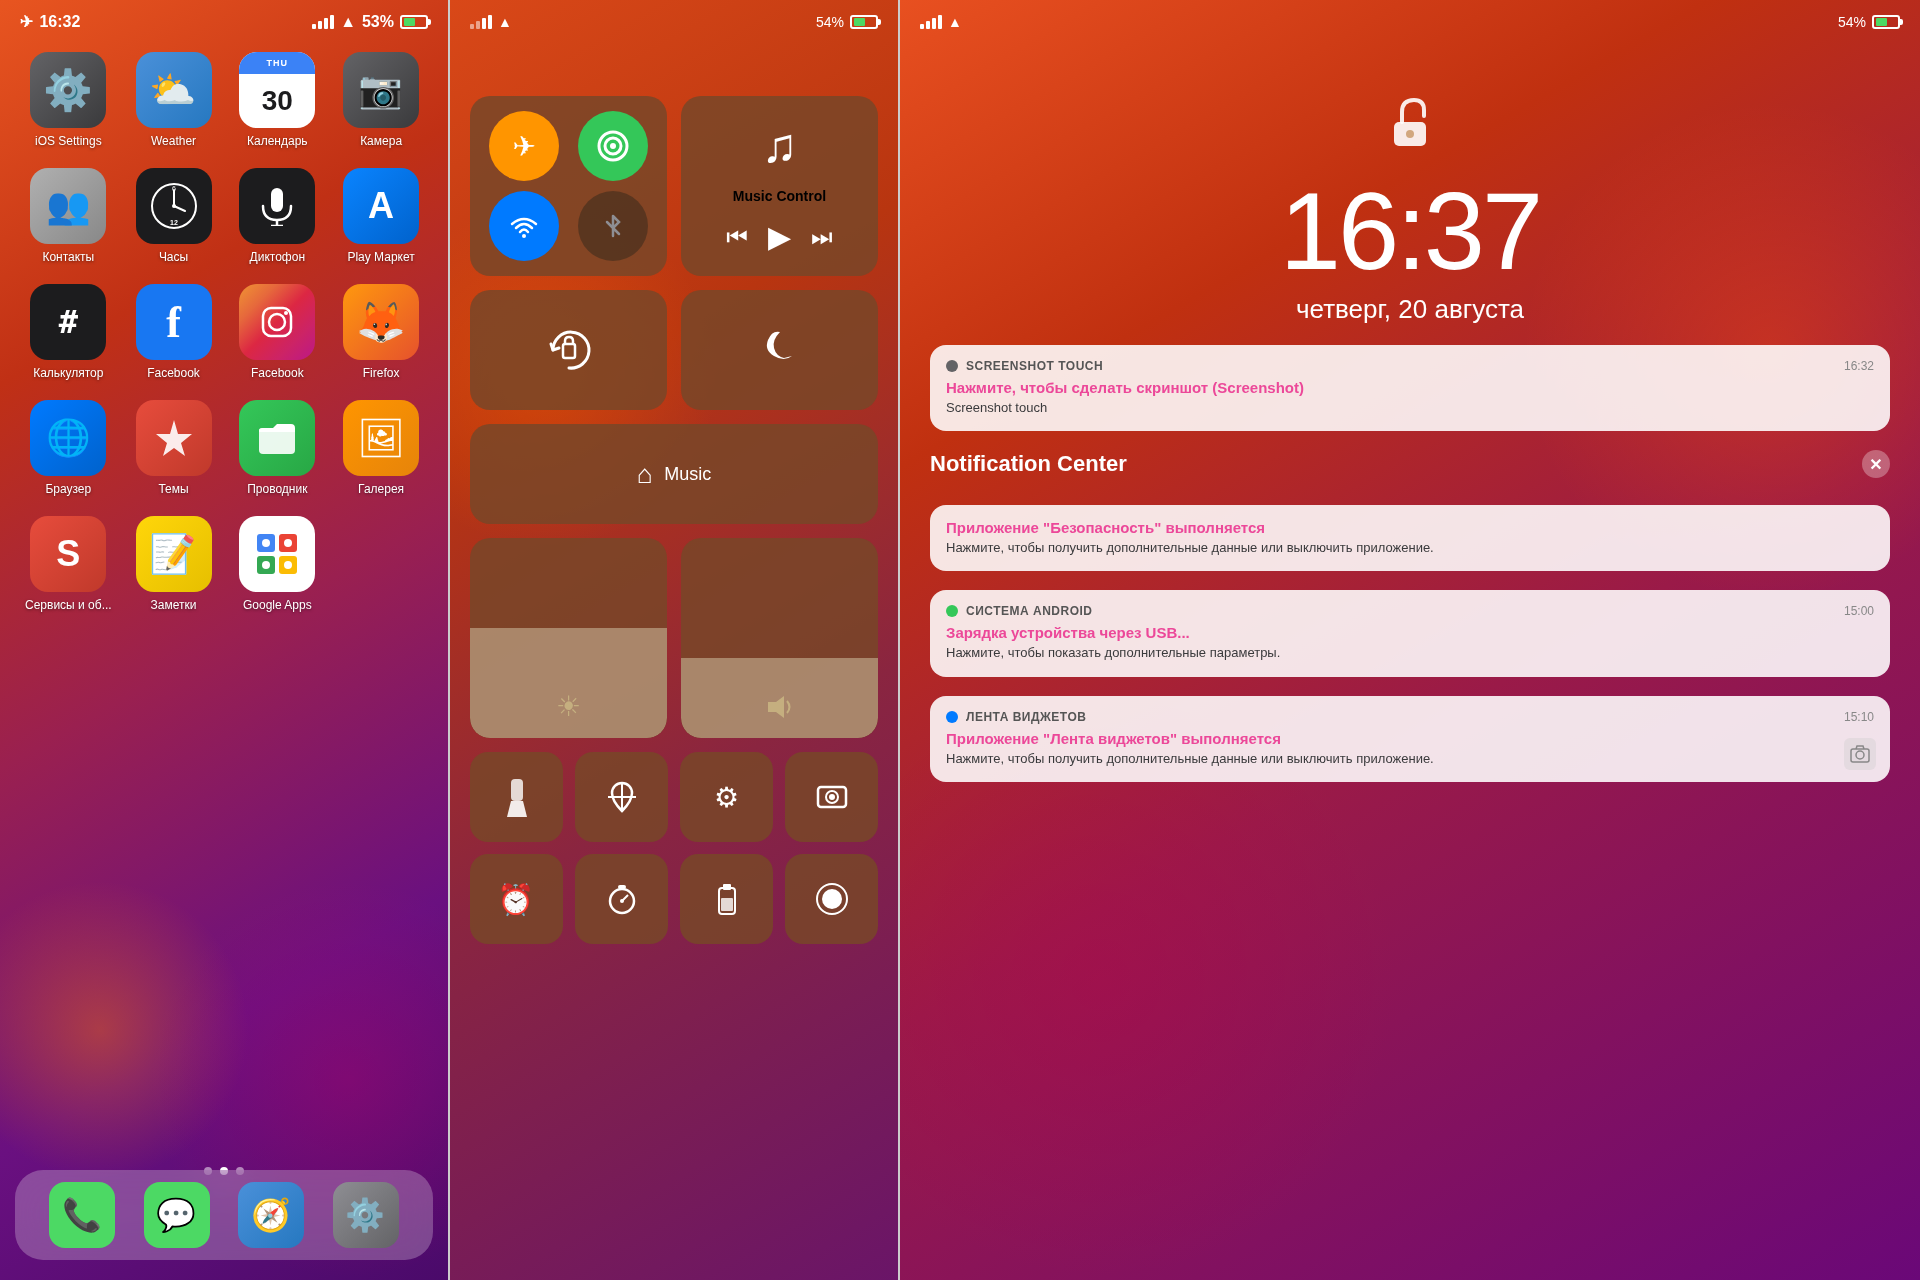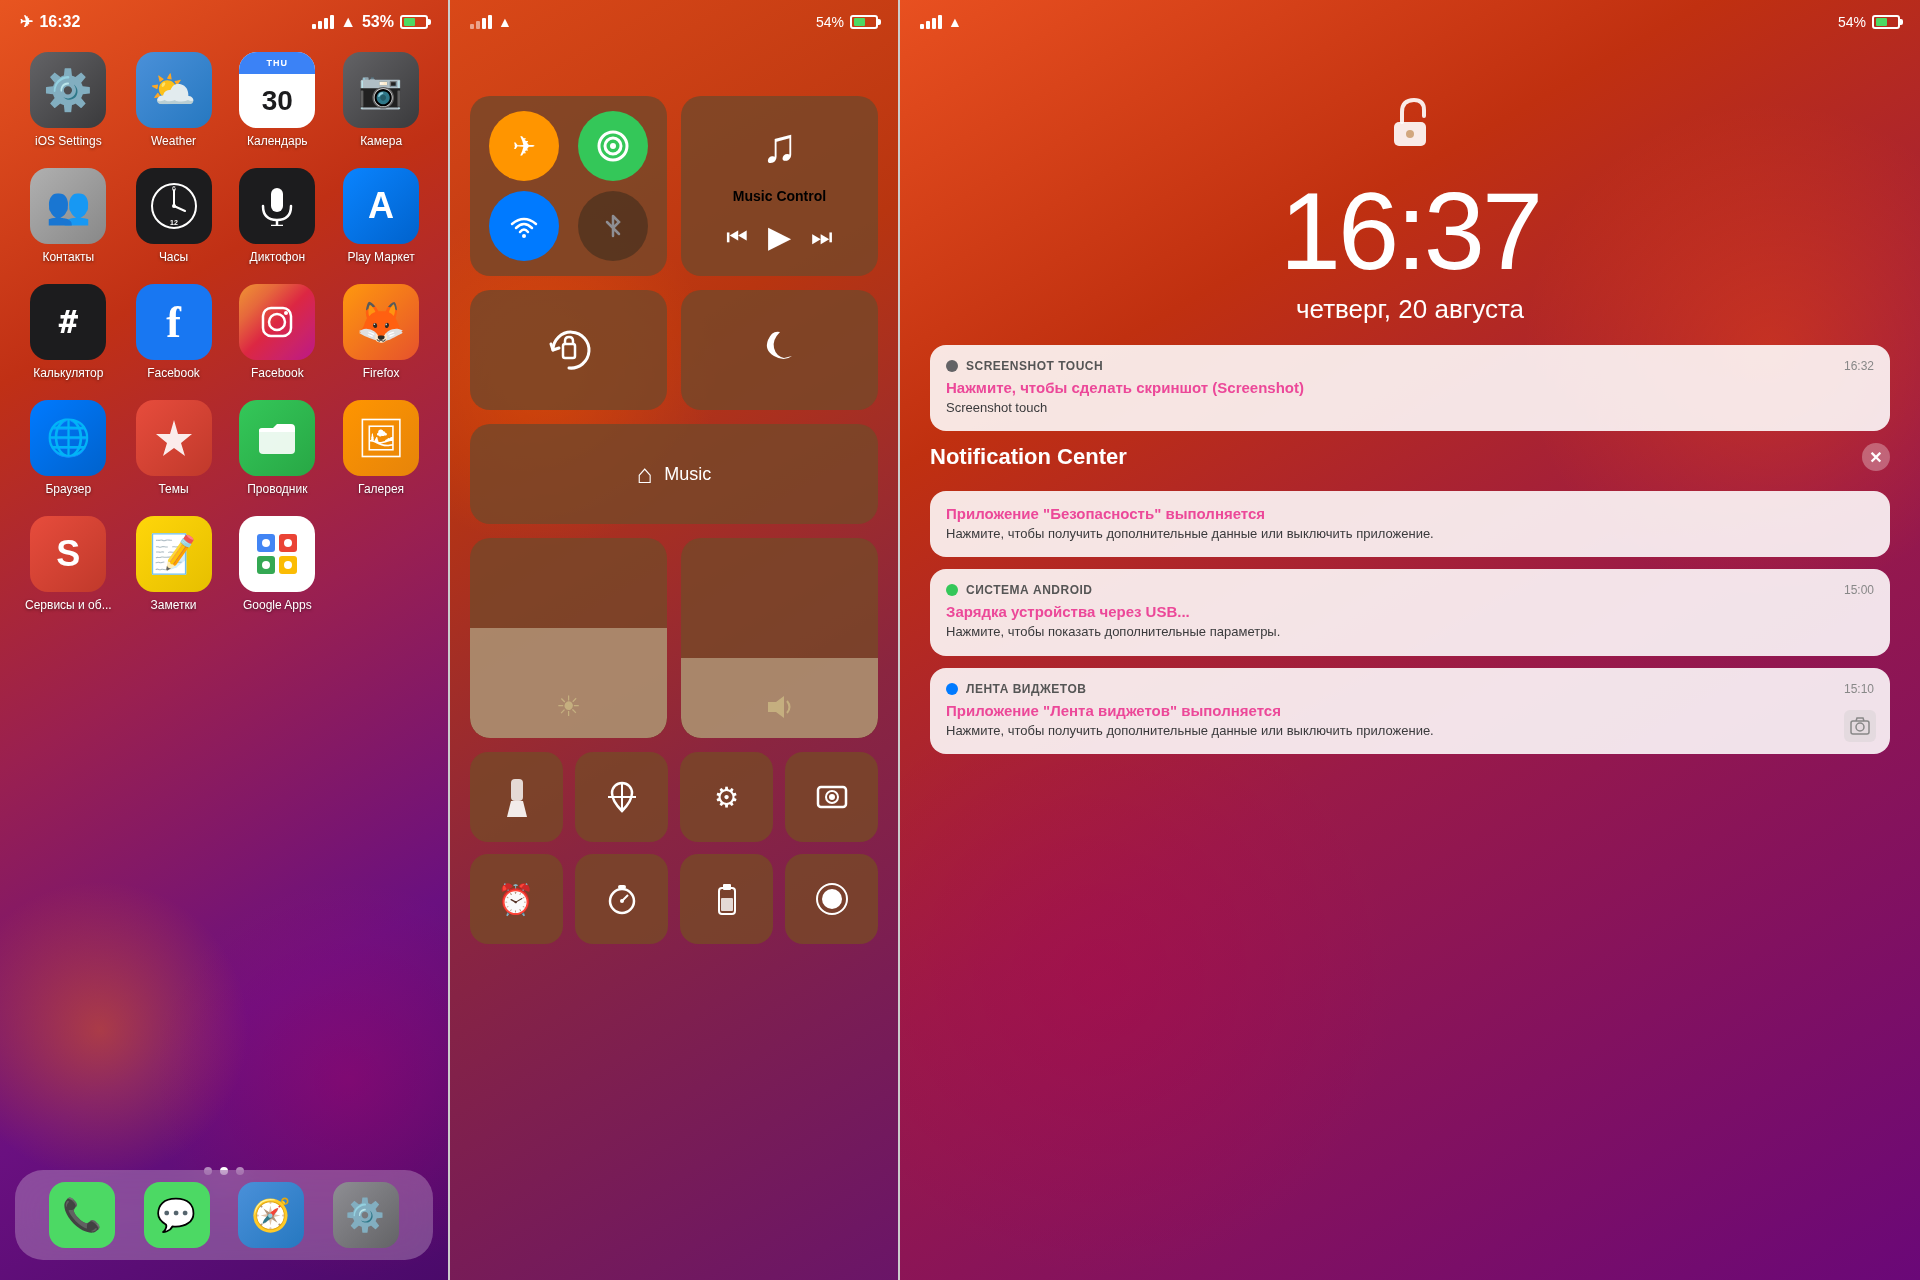--- a/index.html
+++ b/index.html
@@ -390,21 +390,21 @@
       margin-top: 8px;
       font-weight: 400;
     }
 
     .notifications-area {
       position: relative;
       z-index: 5;
       padding: 20px 30px;
       display: flex;
       flex-direction: column;
-      gap: 12px;
+      gap: 19px;
     }
     .notif-card {
       background: rgba(255,255,255,0.88);
       border-radius: 16px;
       padding: 14px 16px;
       position: relative;
     }
     .notif-header {
       display: flex;
       justify-content: space-between;

